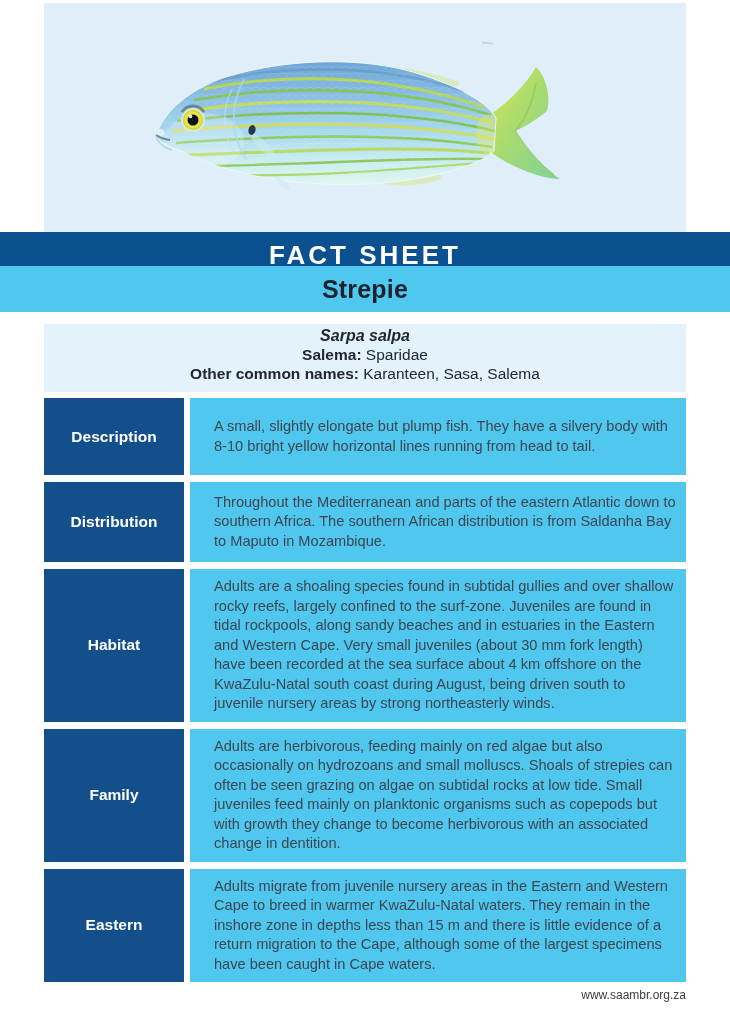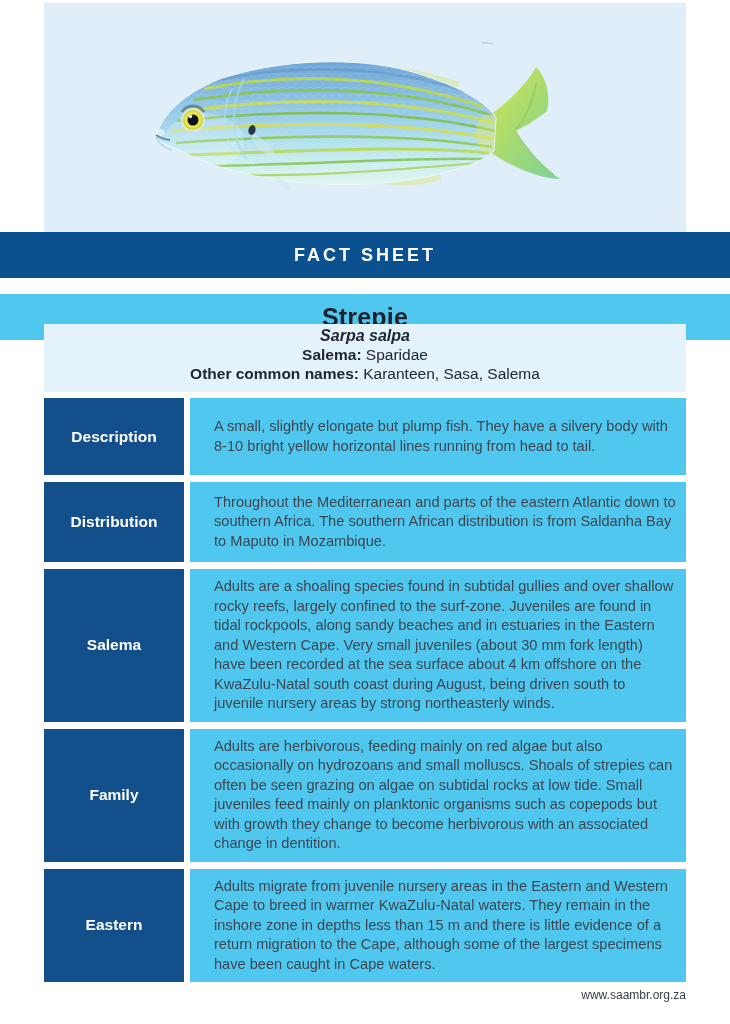--- a/index.html
+++ b/index.html
@@ -18,24 +18,24 @@
   }
   .top-panel svg{display:block;}
 
   
   .band{
     position:absolute;left:0;width:730px;
     display:flex;align-items:center;justify-content:center;
   }
   .band-dark{
     top:232px;height:46px;background:#0b5190;color:#ffffff;
-    font-size:18px;font-weight:bold;letter-spacing:3px;text-align:right;
+    font-size:26px;font-weight:bold;letter-spacing:3px;text-align:right;
   }
   .band-light{
-    top:294px;height:46px;background:#4fc7ef;color:#1c232e;
+    top:266px;height:46px;background:#4fc7ef;color:#1c232e;
     font-size:25px;font-weight:bold;letter-spacing:0.2px;
   }
 
   
   .info-panel{
     position:absolute;left:44px;top:324px;width:642px;height:68px;
     background:#e4f2fb;text-align:center;color:#21272f;
     padding-top:2px;box-sizing:border-box;line-height:19px;font-size:15.5px;
   }
   .sci-name{font-style:italic;font-weight:bold;font-size:16px;}
@@ -186,21 +186,21 @@
     </div>
 
     <div class="fact-row">
       <div class="fact-label">Distribution</div>
       <div class="fact-text">
         <p>Throughout the Mediterranean and parts of the eastern Atlantic down to southern Africa. The southern African distribution is from Saldanha Bay to Maputo in Mozambique.</p>
       </div>
     </div>
 
     <div class="fact-row">
-      <div class="fact-label">Salema</div>
+      <div class="fact-label">Habitat</div>
       <div class="fact-text">
         <p>Adults are a shoaling species found in subtidal gullies and over shallow rocky reefs, largely confined to the surf-zone. Juveniles are found in tidal rockpools, along sandy beaches and in estuaries in the Eastern and Western Cape. Very small juveniles (about 30 mm fork length) have been recorded at the sea surface about 4 km offshore on the KwaZulu-Natal south coast during August, being driven south to juvenile nursery areas by strong northeasterly winds.</p>
       </div>
     </div>
 
     <div class="fact-row">
       <div class="fact-label">Family</div>
       <div class="fact-text">
         <p>Adults are herbivorous, feeding mainly on red algae but also occasionally on hydrozoans and small molluscs. Shoals of strepies can often be seen grazing on algae on subtidal rocks at low tide. Small juveniles feed mainly on planktonic organisms such as copepods but with growth they change to become herbivorous with an associated change in dentition.</p>
       </div>

